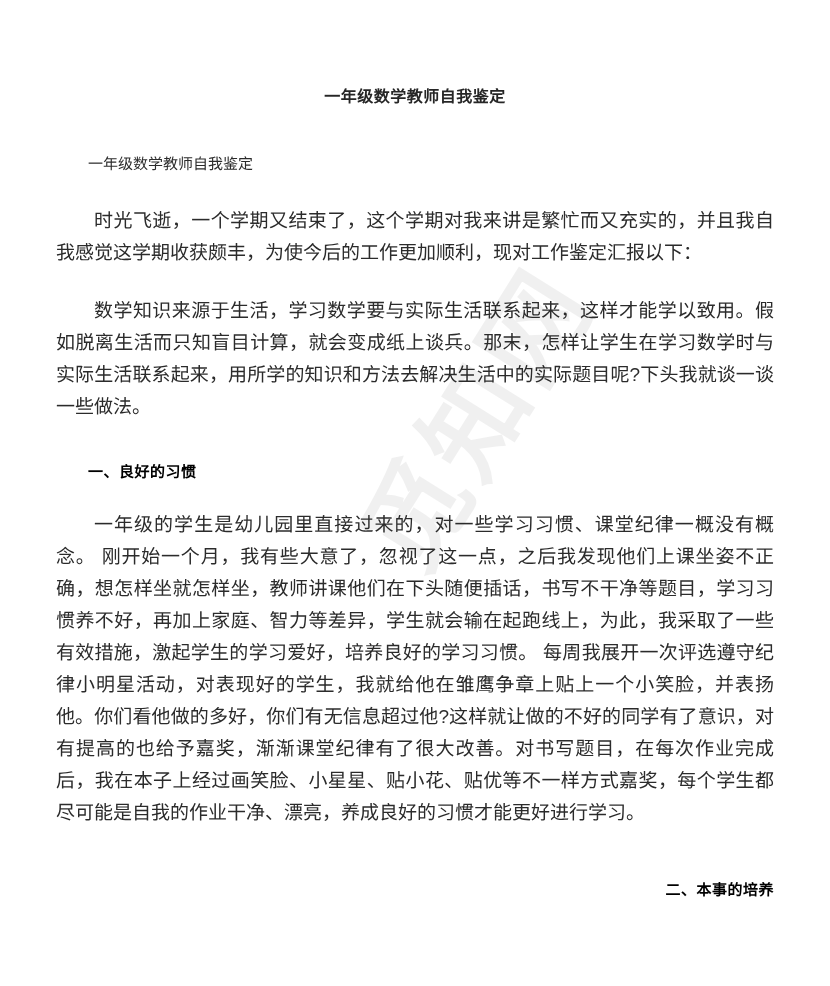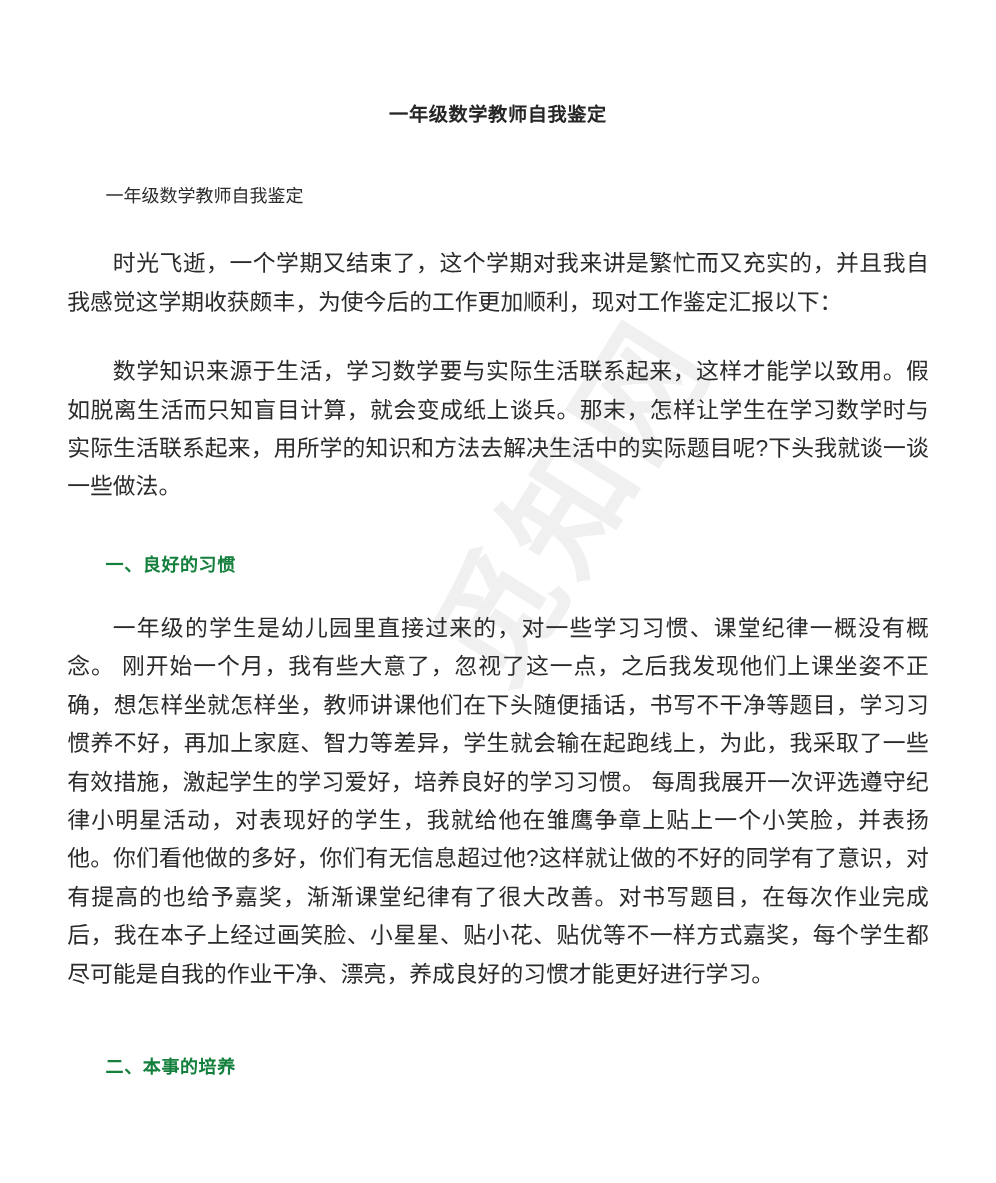--- a/index.html
+++ b/index.html
@@ -94,27 +94,28 @@
   p.body-text.tight {
     padding-top: 22px;
   }
 
   h2.section-heading {
     margin: 0;
     padding-top: 34px;
     padding-left: 32px;
     font-size: 15px;
     font-weight: 700;
-    color: #15803d;
+    color: #000000;
     line-height: 2;
     letter-spacing: 0.5px;
   }
 
   h2.section-heading.last {
     padding-top: 46px;
+    text-align: right;
   }
 </style>
 </head>
 <body>
 
 <div class="page">
 
   <div class="watermark">
     <span class="watermark-text">觅知网</span>
   </div>

